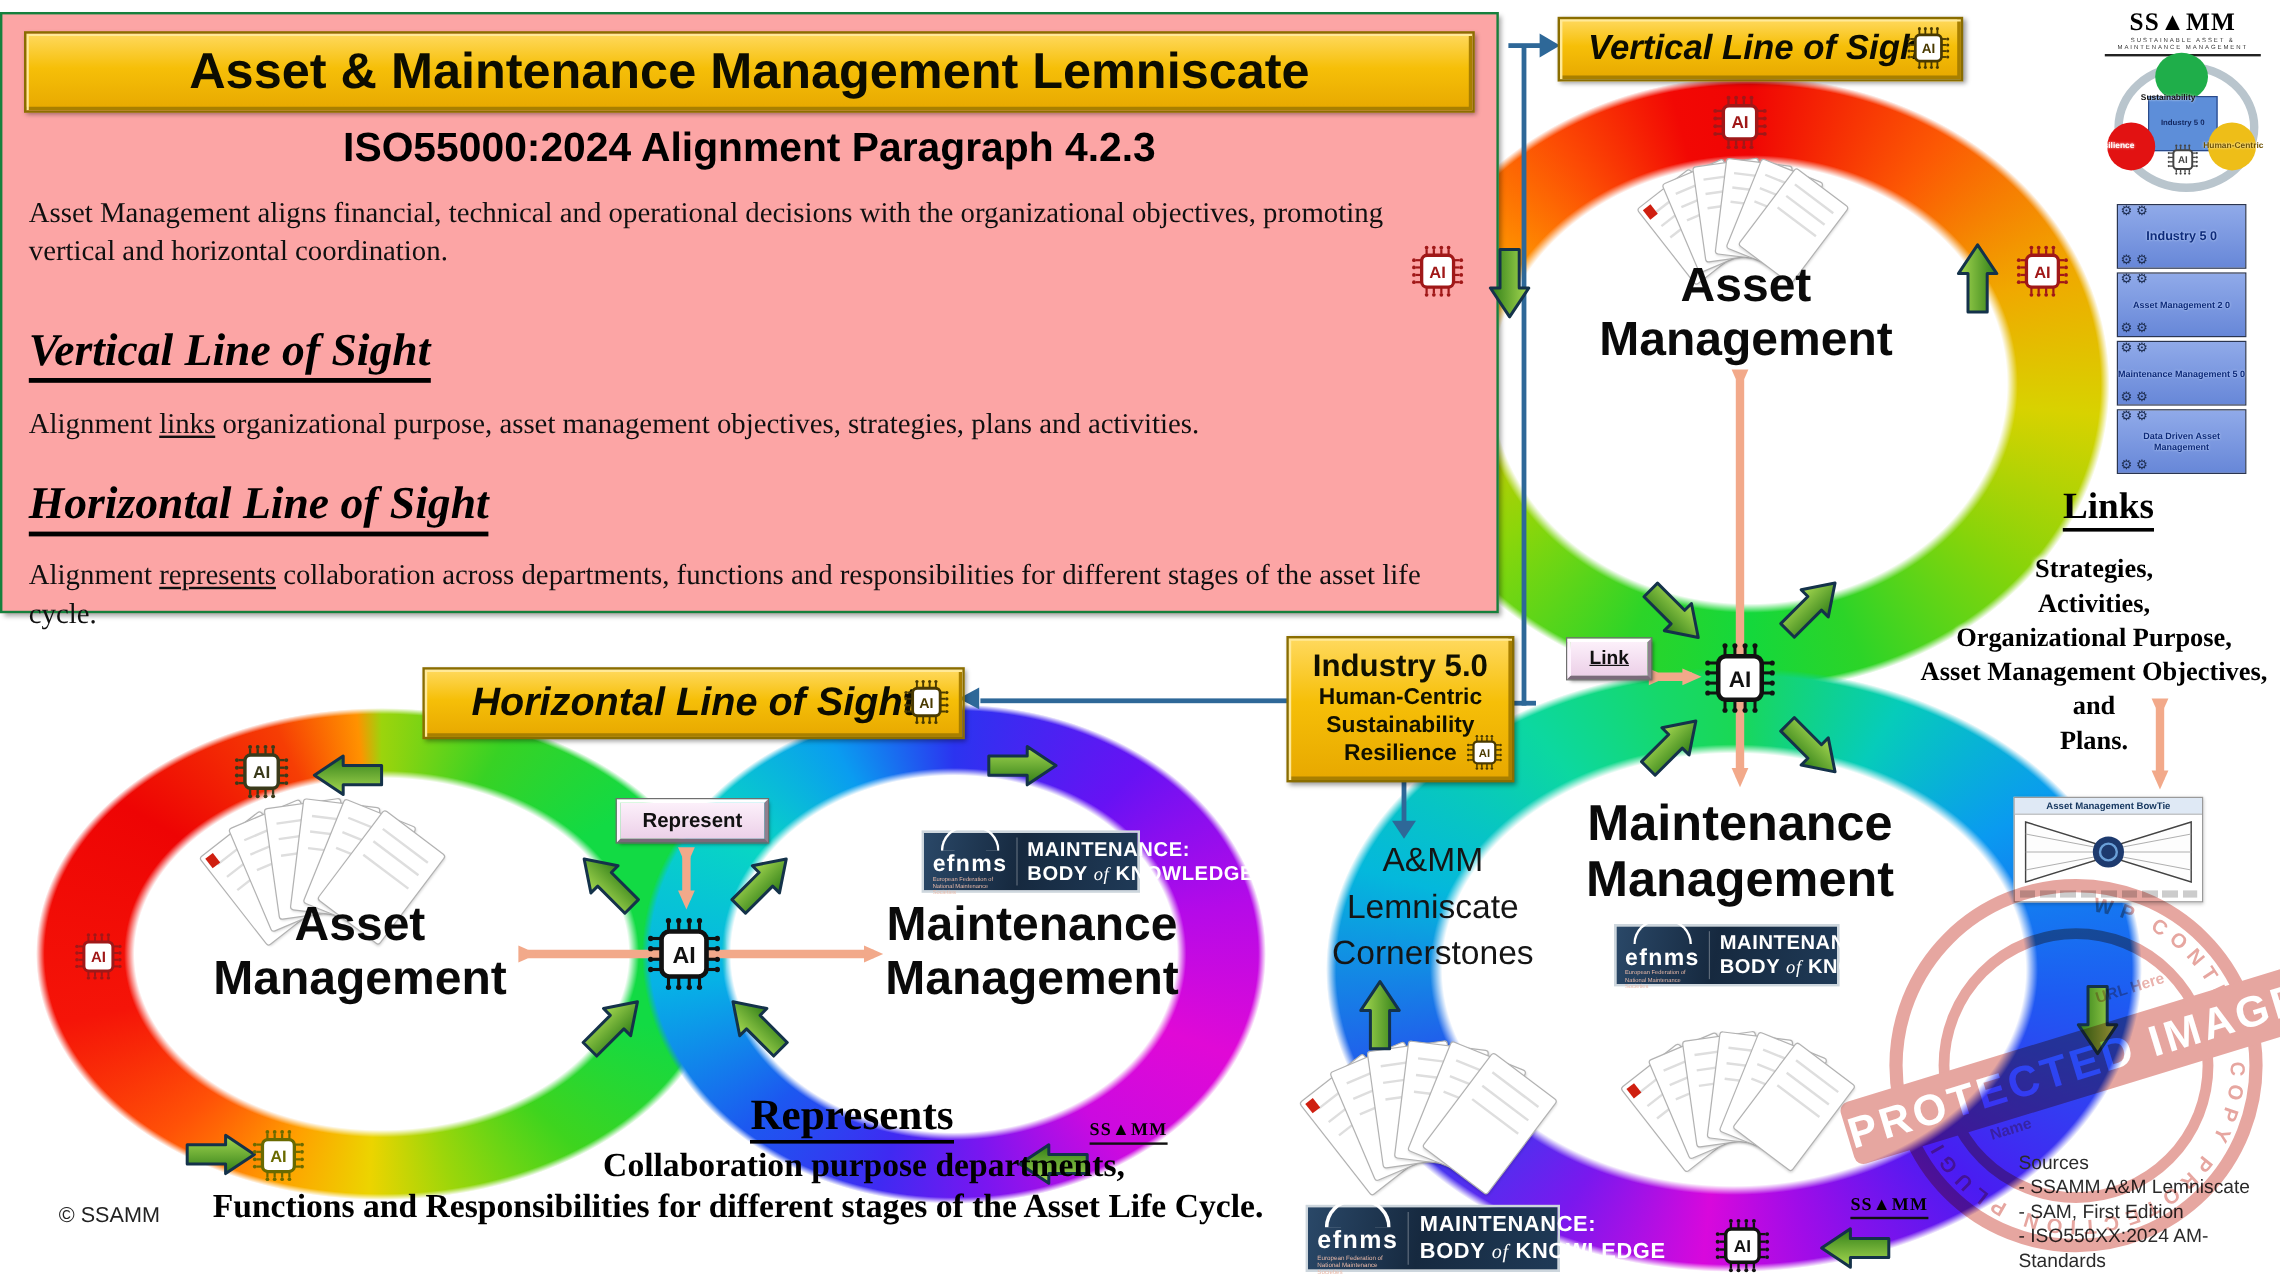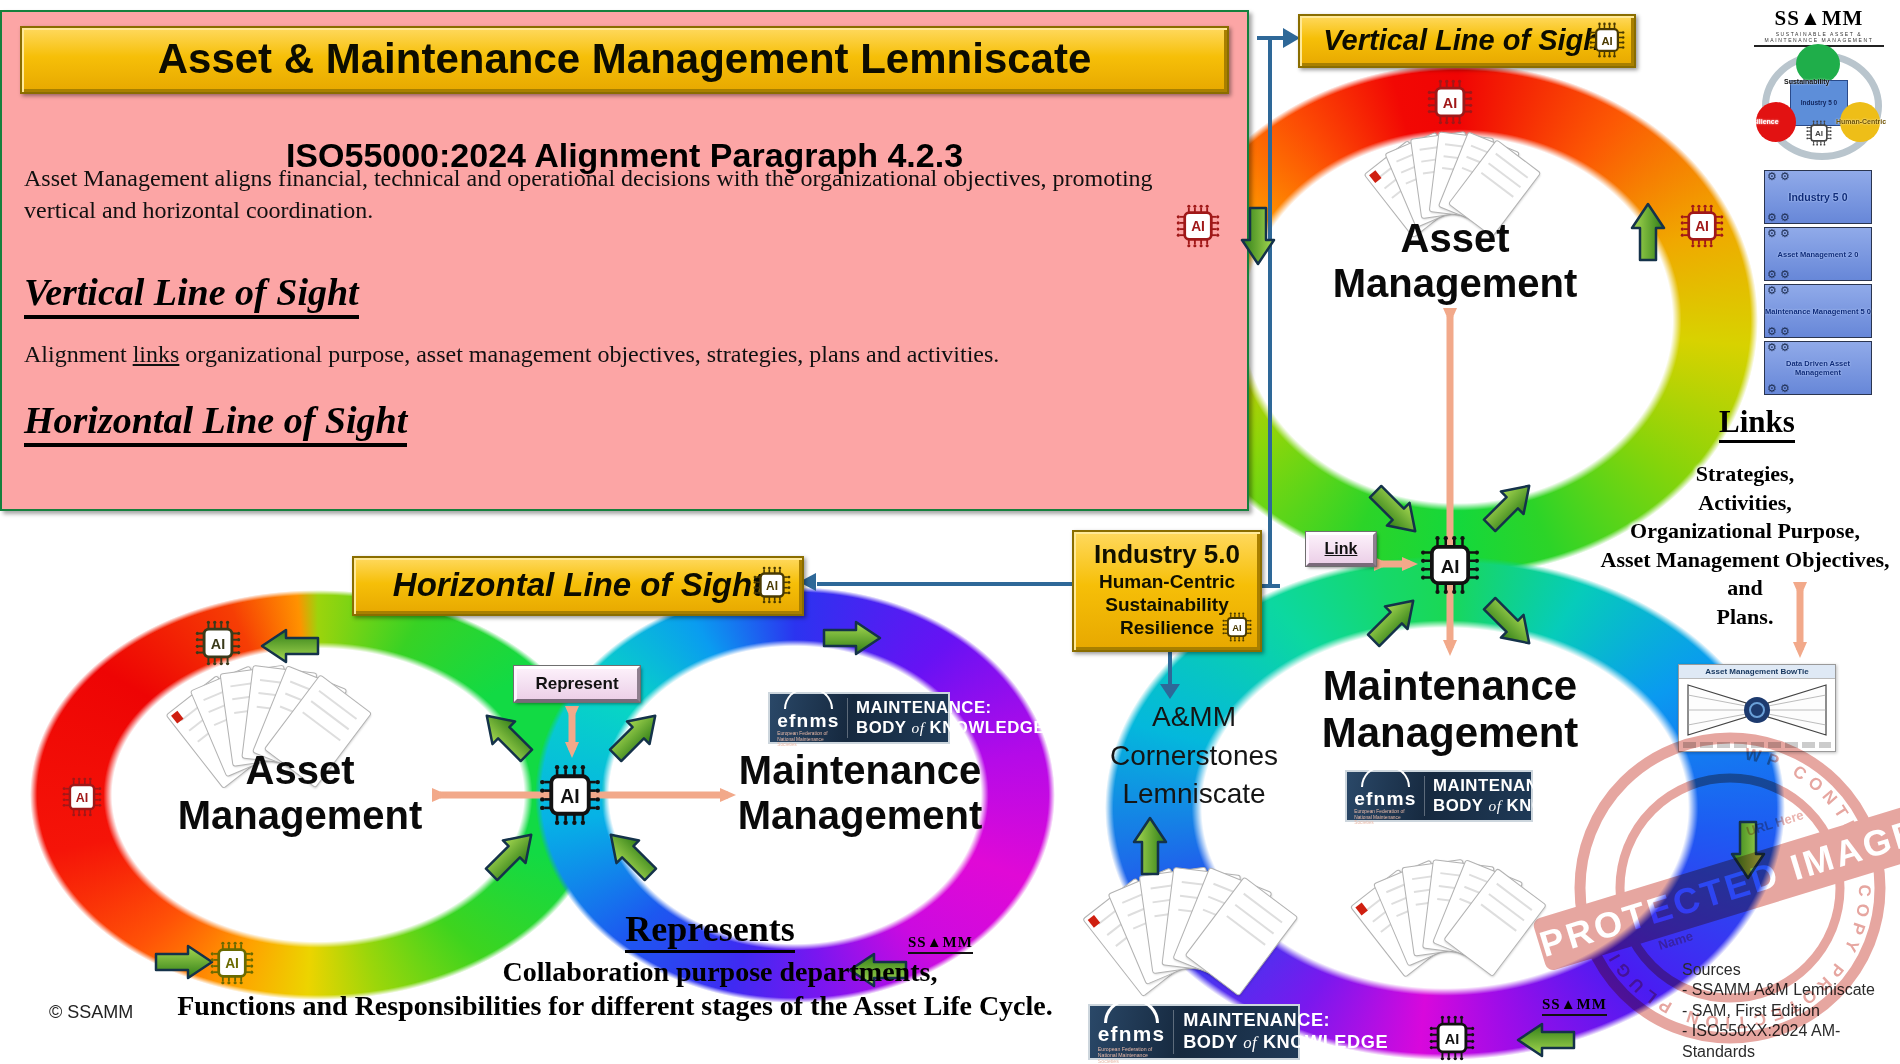--- a/index.html
+++ b/index.html
@@ -7,21 +7,21 @@
   .canvas{position:relative;width:1900px;height:1064px;background:#fff;overflow:hidden;}
 
   
   .info-panel{position:absolute;left:0;top:10px;width:1245px;height:497px;background:#fca5a5;
     border:2px solid #15803d;box-shadow:3px 3px 4px rgba(0,0,0,.35);z-index:3;}
   .gold{background:linear-gradient(180deg,#ffd95e 0%,#f6bf08 45%,#e7a800 100%);
     border:2px solid #8a6d00;box-shadow:inset 2px 2px 0 #ffe998,inset -3px -3px 0 #a87f00,2px 2px 4px rgba(0,0,0,.4);}
   .title-banner{position:absolute;left:18px;top:14px;width:1205px;height:64px;
     font:bold 42px/62px "Liberation Sans",sans-serif;color:#0c0c00;text-align:center;}
   .subtitle{position:absolute;left:0;top:92px;width:100%;text-align:center;
-    font:bold 34px "Liberation Sans",sans-serif;color:#000;margin-top:32px;}
+    font:bold 34px "Liberation Sans",sans-serif;color:#000;}
   .body-text{position:absolute;left:22px;width:1185px;font:24px/1.35 "Liberation Serif",serif;color:#101010;}
   .p-intro{top:150px;}
   .sect-h{position:absolute;left:22px;font:bold italic 38px "Liberation Serif",serif;color:#000;}
   .sect-h span{border-bottom:4px solid #000;padding-bottom:2px;}
   .h-vert{top:258px;}
   .p-vert{top:326px;}
   .h-horz{top:386px;}
   .p-horz{top:452px;}
   .kw{text-decoration:underline;}
 
@@ -170,20 +170,21 @@
 
 <div class="canvas">
 
   <div class="info-panel">
     <div class="title-banner gold">Asset &amp; Maintenance Management Lemniscate</div>
     <div class="subtitle">ISO55000:2024 Alignment Paragraph 4.2.3</div>
     <div class="body-text p-intro">Asset Management aligns financial, technical and operational decisions with the organizational objectives, promoting vertical and horizontal coordination.</div>
     <div class="sect-h h-vert"><span>Vertical Line of Sight</span></div>
     <div class="body-text p-vert"><span>Alignment </span><span class="kw">links</span><span> organizational purpose, asset management objectives, strategies, plans and activities.</span></div>
     <div class="sect-h h-horz"><span>Horizontal Line of Sight</span></div>
+    <div class="body-text p-horz"><span>Alignment </span><span class="kw">represents</span><span> collaboration across departments, functions and responsibilities for different stages of the asset life cycle.</span></div>
   </div>
 
   <div class="mini-banner banner-h gold">Horizontal Line of Sight</div>
   <div class="mini-banner banner-v gold">Vertical Line of Sight</div>
 
   <div class="ring" id="ringHL"></div>
   <div class="ring" id="ringHR"></div>
   <div class="ring" id="ringVT"></div>
   <div class="ring" id="ringVB"></div>
 
@@ -232,22 +233,22 @@
     <div>Strategies,</div>
     <div>Activities,</div>
     <div>Organizational Purpose,</div>
     <div>Asset Management Objectives,</div>
     <div>and</div>
     <div>Plans.</div>
   </div>
 
   <div class="cornerstones">
     <div>A&amp;MM</div>
+    <div>Lemniscate</div>
     <div>Cornerstones</div>
-    <div>Lemniscate</div>
   </div>
 
   <div class="fan" style="left:268px;top:668px;font-size:21px">
     <span class="card">
         <i></i>
         <i></i>
         <i></i>
       </span>
       <span class="card">
         <i></i>

